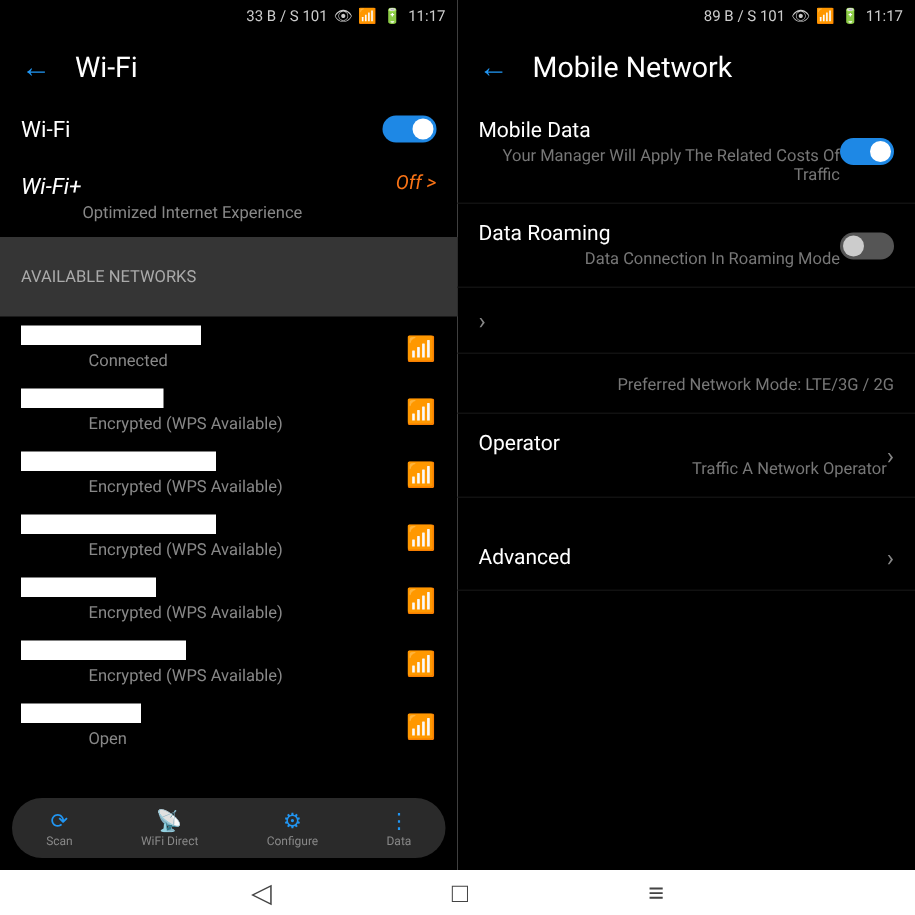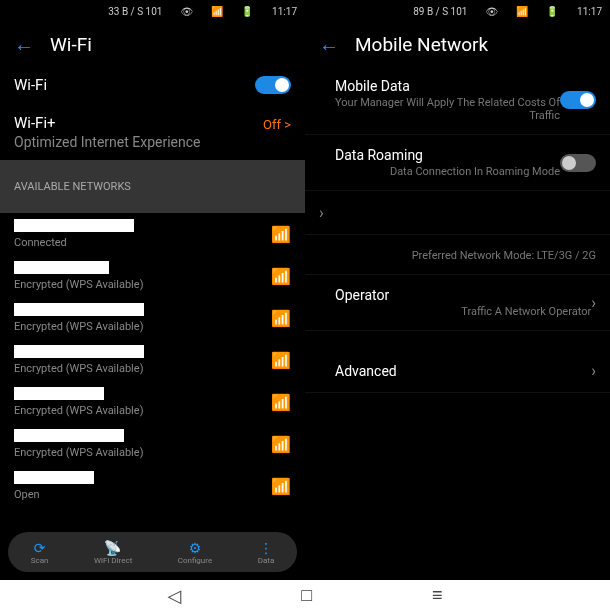--- a/index.html
+++ b/index.html
@@ -1,46 +1,46 @@
 <!DOCTYPE html>
 <html><head>
   <meta charset="utf-8">
   <style>
     * { margin: 0; padding: 0; box-sizing: border-box; }
     body { font-family: -apple-system, Roboto, Arial, sans-serif; background: #fff; width: 610px; height: 610px; display: flex; flex-direction: column; }
     .screens { display: flex; width: 610px; height: 580px; }
     .screen { width: 305px; background: #000; color: #fff; display: flex; flex-direction: column; position: relative; }
-    .statusbar { height: 22px; display: flex; align-items: center; justify-content: flex-end; padding: 0 8px; font-size: 10px; gap: 18px; color: #ccc; text-align: center; }
+    .statusbar { height: 22px; display: flex; align-items: center; justify-content: flex-end; padding: 0 8px; font-size: 10px; gap: 4px; color: #ccc; text-align: center; }
     .header { display: flex; align-items: center; padding: 10px 14px; gap: 16px; }
     .back-arrow { color: #2196f3; font-size: 20px; }
     .header-title { font-size: 19px; color: #fff; }
     .row { display: flex; align-items: center; padding: 10px 14px; }
     .row .label { flex: 1; font-size: 15px; color: #fff; }
-    .row .sub { font-size: 14px; color: #888; margin-top: 2px; }
+    .row .sub { font-size: 11px; color: #888; margin-top: 2px; margin-left: 41px; }
     .row .right { font-size: 13px; color: #f97316; }
     .toggle-on { width: 36px; height: 18px; background: #1e88e5; border-radius: 9px; position: relative; }
     .toggle-on::after { content: ''; width: 14px; height: 14px; background: #fff; border-radius: 50%; position: absolute; right: 2px; top: 2px; }
     .toggle-off { width: 36px; height: 18px; background: #555; border-radius: 9px; position: relative; }
     .toggle-off::after { content: ''; width: 14px; height: 14px; background: #ccc; border-radius: 50%; position: absolute; left: 2px; top: 2px; }
     .section-header { background: #353535; padding: 20px 14px; font-size: 11px; color: #aaa; }
     .network { padding: 6px 14px; display: flex; align-items: center; }
     .network-info { flex: 1; }
     .ssid { width: 120px; height: 13px; background: #fff; margin-bottom: 4px; }
     .ssid.w2 { width: 95px; }
     .ssid.w3 { width: 130px; }
     .ssid.w4 { width: 90px; }
     .ssid.w5 { width: 110px; }
     .ssid.w6 { width: 80px; }
-    .net-status { font-size: 11px; color: #888; }
+    .net-status { font-size: 11px; color: #888; margin-left: 45px; }
     .wifi-icon { font-size: 16px; color: #ccc; }
     .bottom-bar { position: absolute; bottom: 8px; left: 8px; right: 8px; height: 40px; background: #2a2a2a; border-radius: 20px; display: flex; align-items: center; justify-content: space-around; }
     .bb-item { display: flex; flex-direction: column; align-items: center; font-size: 8px; color: #888; }
     .bb-item .ic { font-size: 14px; color: #2196f3; }
     .setting-row { padding: 12px 14px; display: flex; align-items: center; border-bottom: 1px solid #111; }
-    .setting-row .content { flex: 1; margin-left: 16px; }
+    .setting-row .content { flex: 1; }
     .setting-row .title { font-size: 14px; color: #fff; }
     .setting-row .desc { font-size: 11px; color: #777; margin-top: 2px; text-align: right; }
     .chevron { font-size: 16px; color: #888; }
     .gap { height: 18px; }
     .nav { height: 30px; background: #fff; display: flex; align-items: center; justify-content: center; gap: 120px; }
     .nav span { font-size: 18px; color: #444; }
   </style>
 </head>
 <body>
 
@@ -56,21 +56,21 @@
     </div>
     <div class="header">
       <span class="back-arrow">←</span>
       <span class="header-title">Wi-Fi</span>
     </div>
     <div class="row">
       <div class="label">Wi-Fi</div>
       <div class="toggle-on"></div>
     </div>
     <div class="row" style="flex-direction:column;align-items:flex-start;position:relative;">
-      <div style="display:flex;width:100%;align-items:flex-end;">
+      <div style="display:flex;width:100%;align-items:flex-start;font-style:italic;">
         <div class="label">Wi-Fi+</div>
         <div class="right">Off &gt;</div>
       </div>
       <div class="sub">Optimized Internet Experience</div>
     </div>
     <div class="section-header">AVAILABLE NETWORKS</div>
 
     <div class="network">
       <div class="network-info">
           <div class="ssid"></div>

